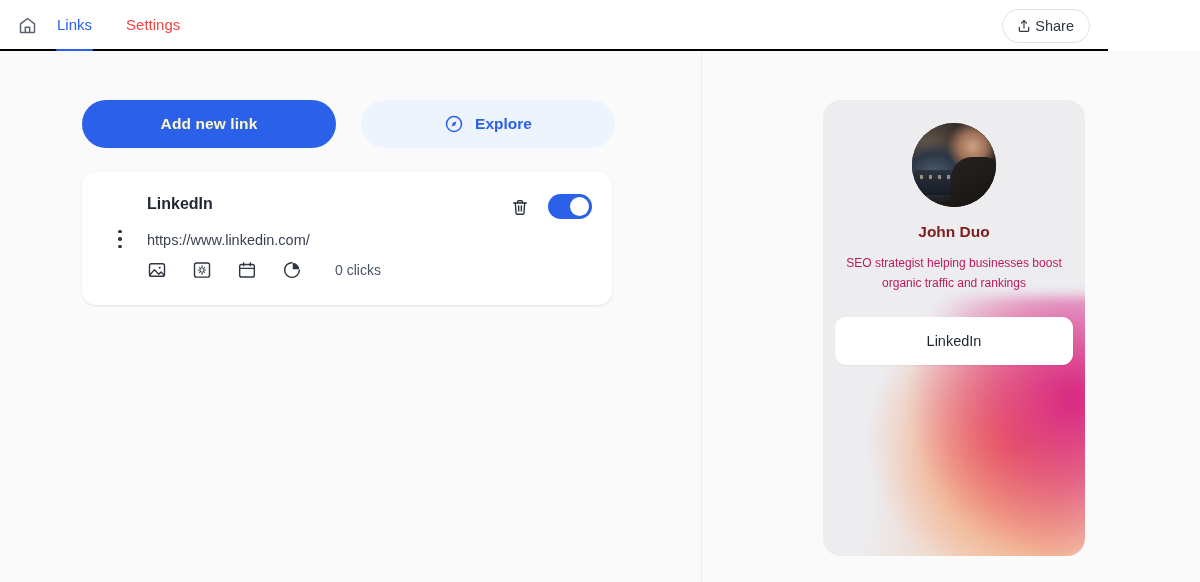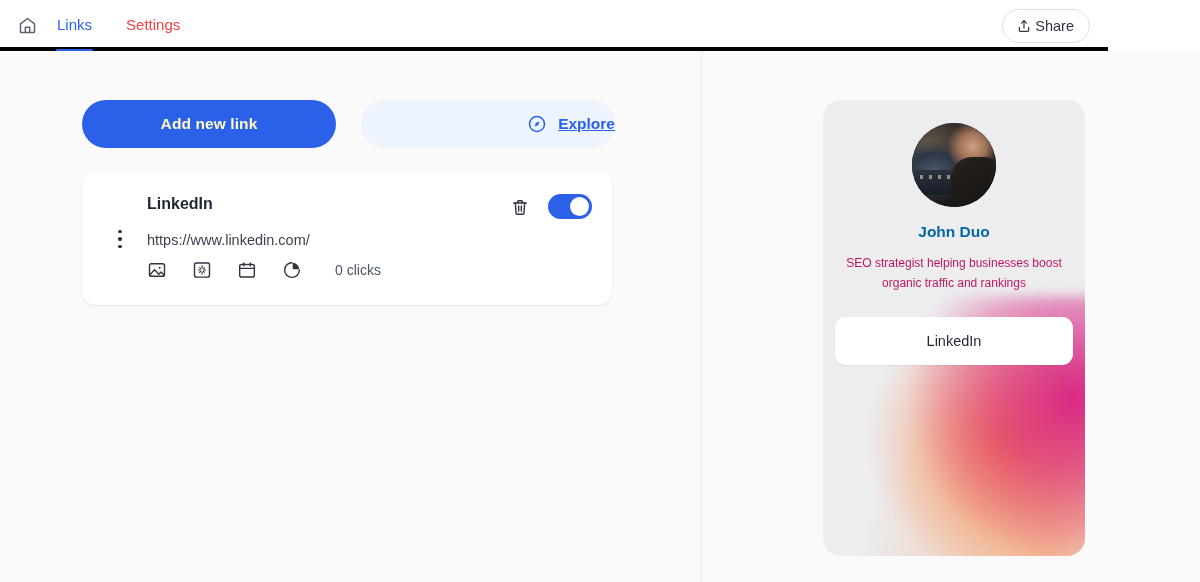--- a/index.html
+++ b/index.html
@@ -7,21 +7,21 @@
     width: 1200px; height: 582px;
     font-family: "Liberation Sans", sans-serif;
     background: #ffffff;
     overflow: hidden;
   }
 
   
   .header {
     position: absolute; left: 0; top: 0; width: 1108px; height: 51px;
     background: #ffffff;
-    border-bottom: 4px solid #000000;
+    border-bottom: 2px solid #000000;
     display: flex; align-items: center;
   }
   .home-btn {
     position: absolute; left: 11px; top: 9px;
     width: 32px; height: 32px;
     display: flex; align-items: center; justify-content: center;
     border-radius: 7px;
   }
   .tabs { position: absolute; left: 57px; top: 0; height: 51px; display: flex; }
   .tab {
@@ -66,21 +66,21 @@
     width: 254px; height: 48px; border-radius: 24px;
     background: #2a61e8; color: #fef9c3;
     font-size: 15.5px; font-weight: 700;
     display: flex; align-items: center; justify-content: center;
     letter-spacing: .1px;
   }
   .btn-soft {
     width: 254px; height: 48px; border-radius: 24px;
     background: #eef4fe; color: #2a61e8;
     font-size: 15.5px; font-weight: 700;
-    display: flex; align-items: center; justify-content: flex-end; gap: 11px; text-decoration: underline;
+    display: flex; align-items: center; justify-content: center; gap: 11px;
   }
 
   
   .link-card {
     position: absolute; left: 82px; top: 121px;
     width: 530px; height: 133px;
     background: #ffffff; border-radius: 14px;
     box-shadow: 0 1px 3px rgba(16,24,40,.06), 0 1px 2px rgba(16,24,40,.04);
   }
   .drag-handle {
@@ -159,21 +159,21 @@
     background: linear-gradient(180deg, #2b3340 0%, #171c25 100%);
     border-radius: 3px;
   }
   .avatar .av-knobs {
     position: absolute; left: 10%; top: 62%; width: 38%; height: 5%;
     background: repeating-linear-gradient(90deg, #b9b097 0 3px, transparent 3px 9px);
     opacity: .75;
   }
   .preview-name {
     position: absolute; left: 0; right: 0; top: 123px;
-    text-align: center; font-size: 15.5px; font-weight: 700; color: #0369a1;
+    text-align: center; font-size: 15.5px; font-weight: 700; color: #7f1d1d;
   }
   .preview-bio {
     position: absolute; left: 22px; right: 22px; top: 153px;
     text-align: center; font-size: 12px; line-height: 20px; color: #be185d;
   }
   .preview-link {
     position: absolute; left: 12px; right: 12px; top: 217px;
     height: 48px; border-radius: 11px; background: #ffffff;
     display: flex; align-items: center; justify-content: center;
     font-size: 14.5px; color: #1f2733;

